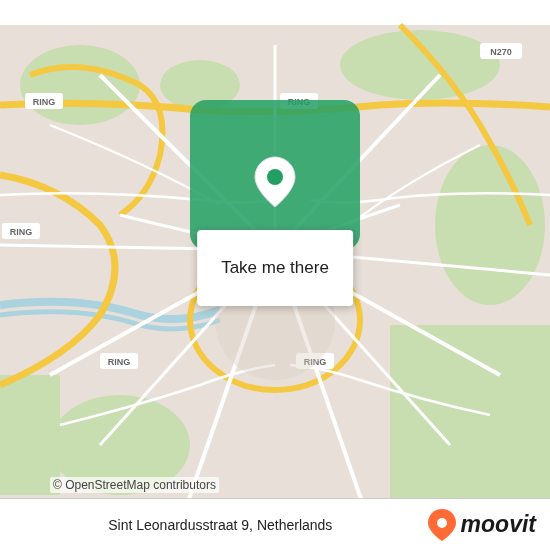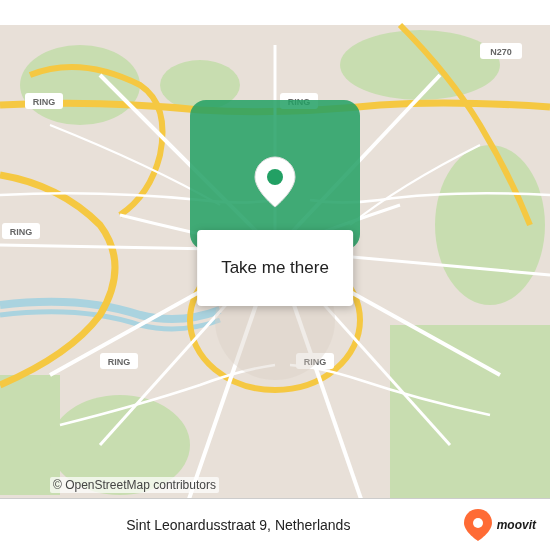--- a/index.html
+++ b/index.html
@@ -51,21 +51,21 @@
     }
 
     #moovit-logo {
       display: flex;
       align-items: center;
       gap: 4px;
       flex-shrink: 0;
     }
 
     #moovit-text {
-      font-size: 12px;
+      font-size: 23px;
       font-weight: bold;
       color: #1a1a1a;
       font-style: italic;
     }
 
     
     #take-me-there-btn {
       position: absolute;
       left: 50%;
       top: 230px;

